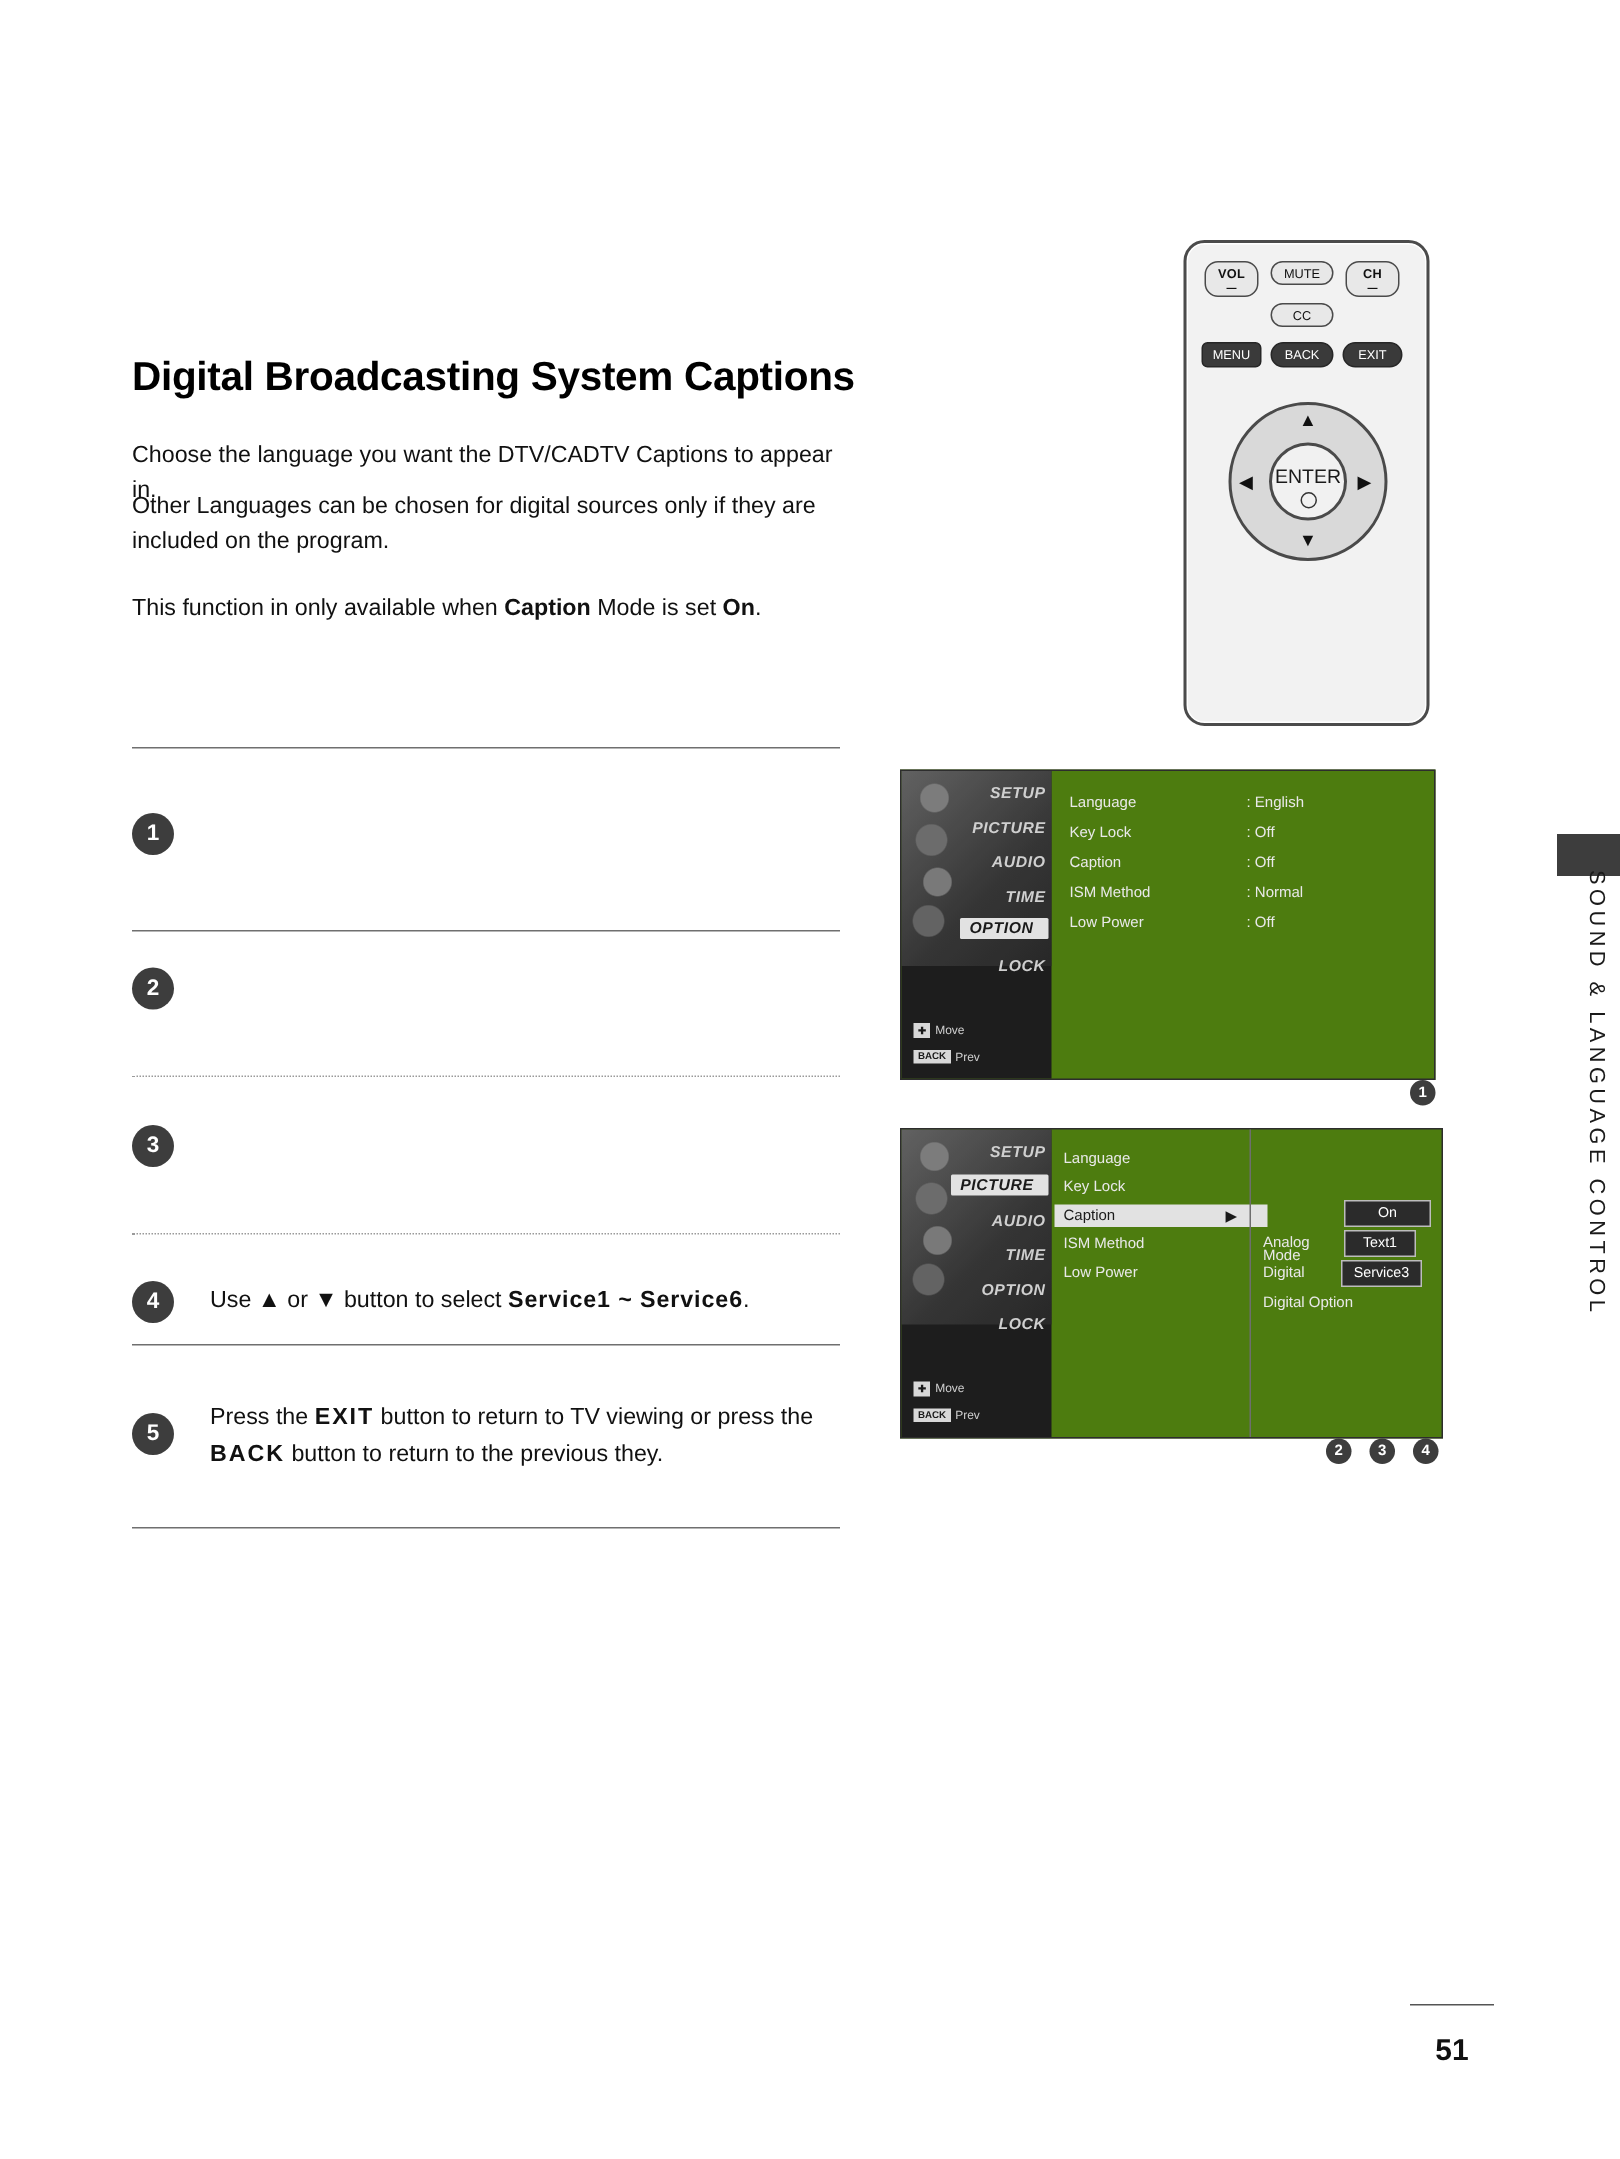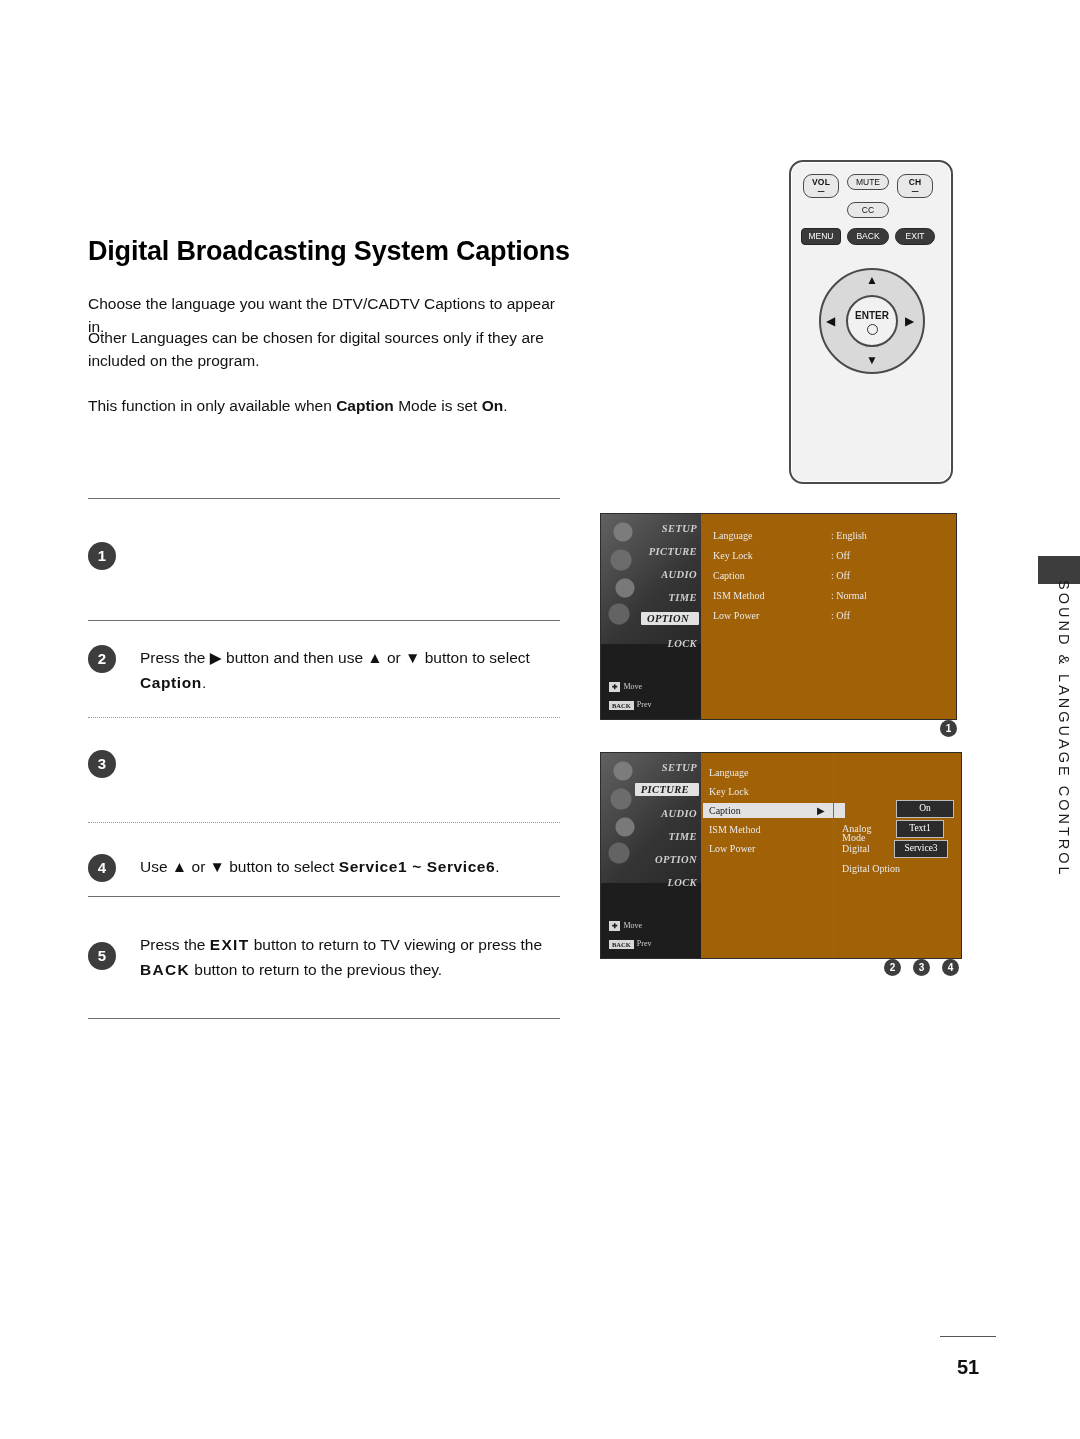--- a/index.html
+++ b/index.html
@@ -132,41 +132,40 @@
   .dpad .center {
     position: absolute;
     left: 27px;
     top: 27px;
     width: 52px;
     height: 52px;
     border-radius: 50%;
     background: #f1f1f1;
     border: 2px solid #4a4a4a;
     text-align: center;
-    font-size: 10px;
-    font-weight: bold;
+    font-size: 13px;
+    font-weight: normal;
     padding-top: 13px;
     box-sizing: border-box;
   }
   .dpad .dot {
     width: 9px; height: 9px; border-radius: 50%;
     border: 1.5px solid #333; margin: 3px auto 0;
   }
   .arr { position: absolute; color: #111; font-size: 12px; line-height: 12px; }
   .arr.up { left: 47px; top: 6px; }
   .arr.down { left: 47px; top: 86px; }
   .arr.left { left: 7px; top: 47px; }
   .arr.right { left: 86px; top: 47px; }
 
   
   .osd {
     position: absolute;
-    background: #a16207;
+    background: #4d7c0f;
     border: 1px solid #2d2d2d;
-    font-family: Liberation Serif, serif;
   }
   .osd-left {
     position: absolute;
     left: 0; top: 0;
     width: 100px;
     height: 100%;
     background: #1d1d1d;
   }
   .osd-left .bg {
     position: absolute;
@@ -309,21 +308,20 @@
 <div class="rule" style="top:498px"></div>
 
 <div class="step" style="top:542px">
   <div class="num">1</div>
 </div>
 
 <div class="rule" style="top:620px"></div>
 
 <div class="step" style="top:645px">
   <div class="num">2</div>
-  <div class="txt"><span>Press the ▶ button and then use ▲ or ▼ button to select </span><span class="spn">Caption</span><span>.</span></div>
 </div>
 
 <div class="dotrule" style="top:717px"></div>
 
 <div class="step" style="top:750px">
   <div class="num">3</div>
 </div>
 
 <div class="dotrule" style="top:822px"></div>
 

